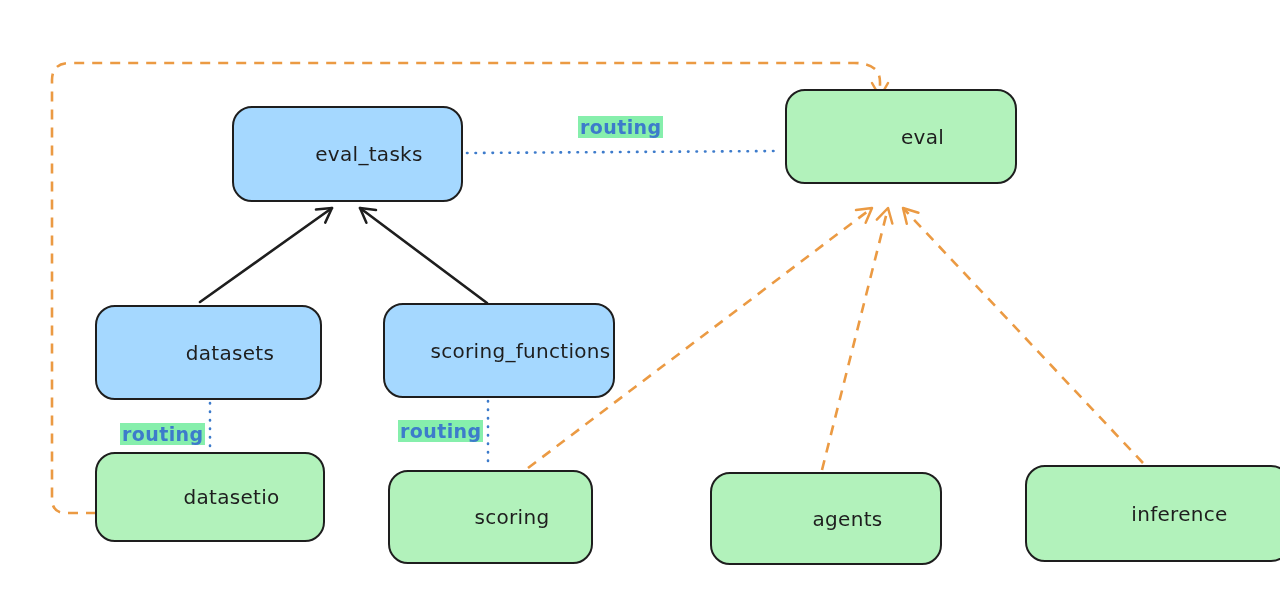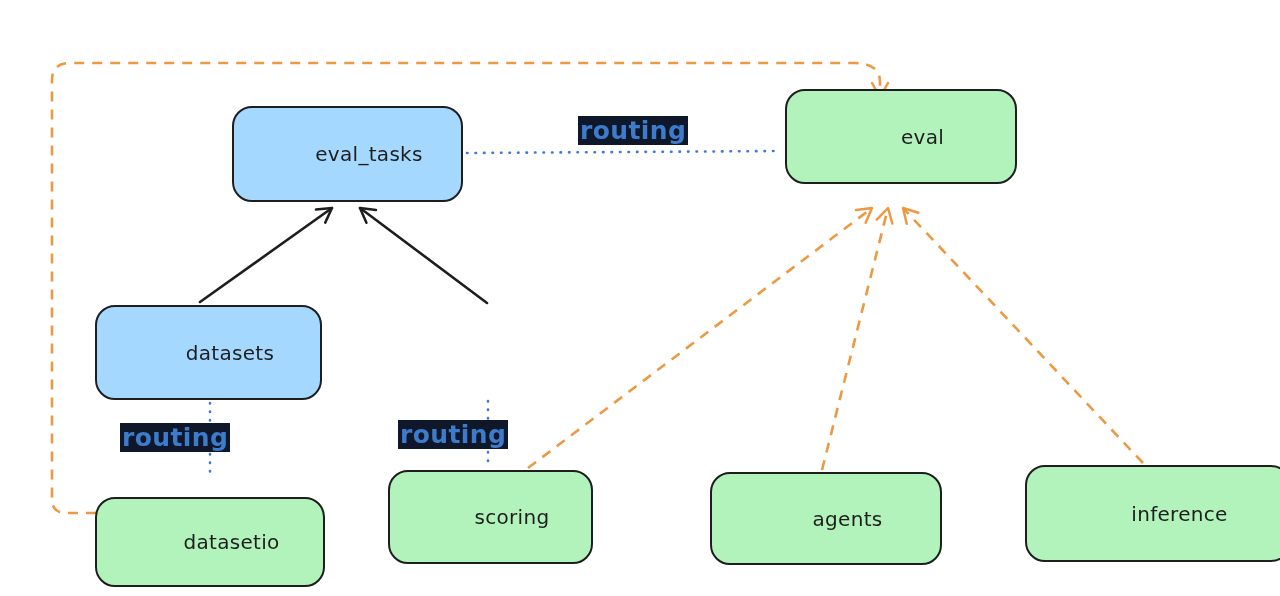--- a/index.html
+++ b/index.html
@@ -20,25 +20,25 @@
     font-size:20px; color:#1e1e1e;
     letter-spacing:0.3px;
     z-index:2;
     padding-left:43px;
   }
   .node.blue  { background:#a5d8ff; }
   .node.green { background:#b2f2bb; }
   .edge-label {
     position:absolute;
     color:#3d7bcb;
-    font-size:25px;
+    font-size:19px;
     font-weight:600;
     letter-spacing:0.4px;
     z-index:3;
-    background:#0f172a;
+    background:#86efac;
     padding:0 2px;
   }
 </style>
 </head>
 <body>
 
 <div class="stage">
 
   <svg class="wires" viewBox="0 0 1280 596" xmlns="http://www.w3.org/2000/svg">
     <defs>
@@ -68,22 +68,25 @@
   </div>
 
   <div class="node green" style="left:785px; top:89px; width:232px; height:95px;">
     <span>eval</span>
   </div>
 
   <div class="node blue" style="left:95px; top:305px; width:227px; height:95px;text-align:right;">
     <span>datasets</span>
   </div>
 
+  <div class="node blue" style="left:383px; top:303px; width:232px; height:95px;">
+    <span>scoring_functions</span>
+  </div>
 
-  <div class="node green" style="left:95px; top:497px; width:230px; height:90px;">
+  <div class="node green" style="left:95px; top:452px; width:230px; height:90px;">
     <span>datasetio</span>
   </div>
 
   <div class="node green" style="left:388px; top:470px; width:205px; height:94px;">
     <span>scoring</span>
   </div>
 
   <div class="node green" style="left:710px; top:472px; width:232px; height:93px;">
     <span>agents</span>
   </div>

